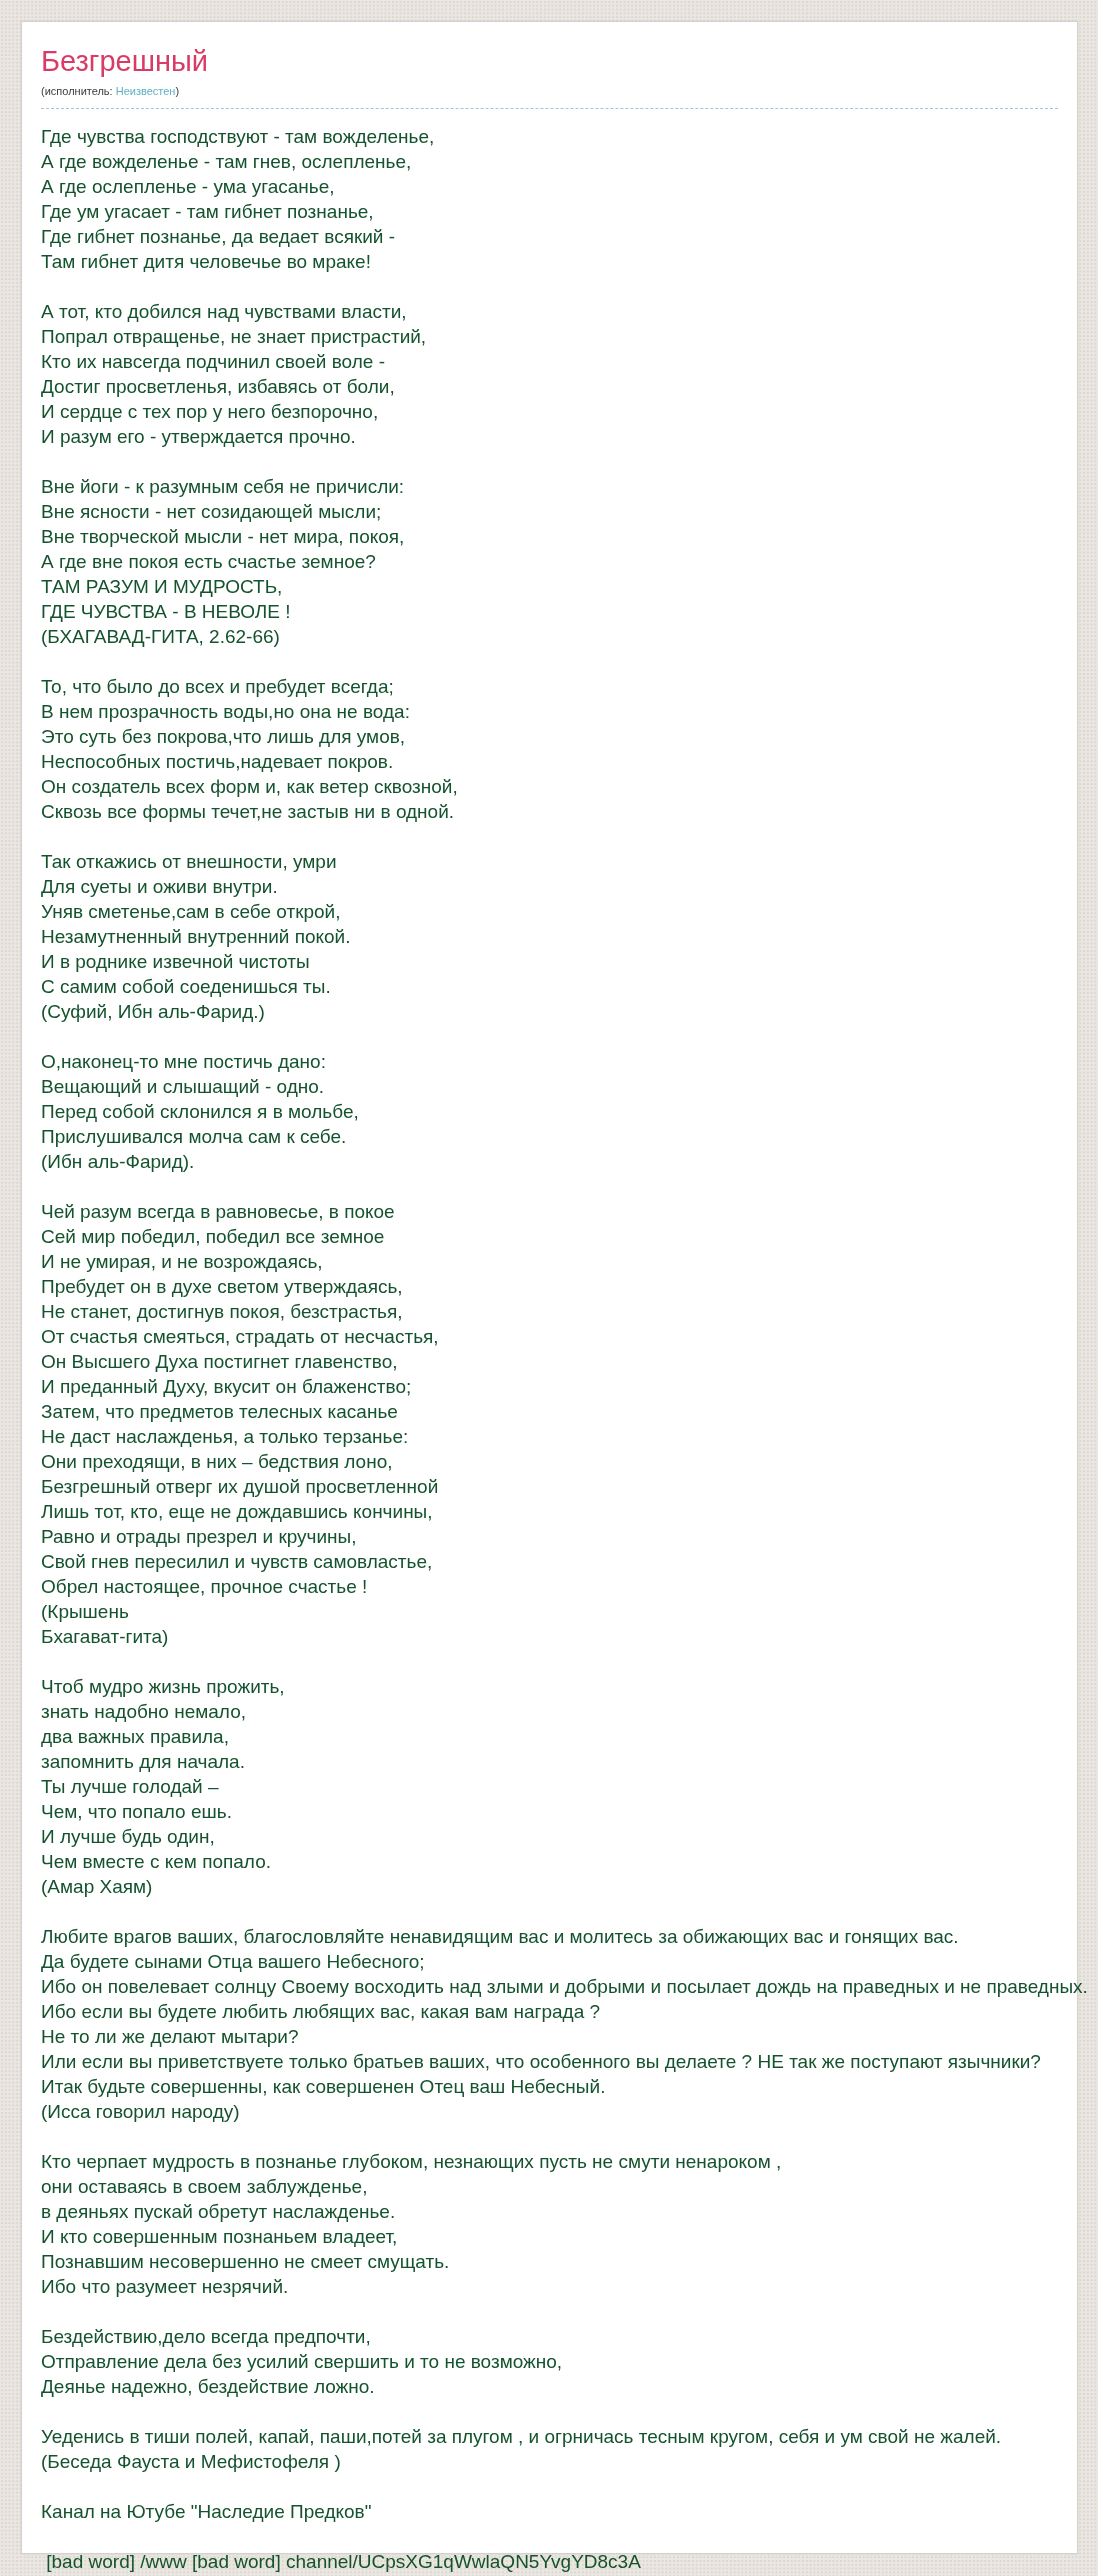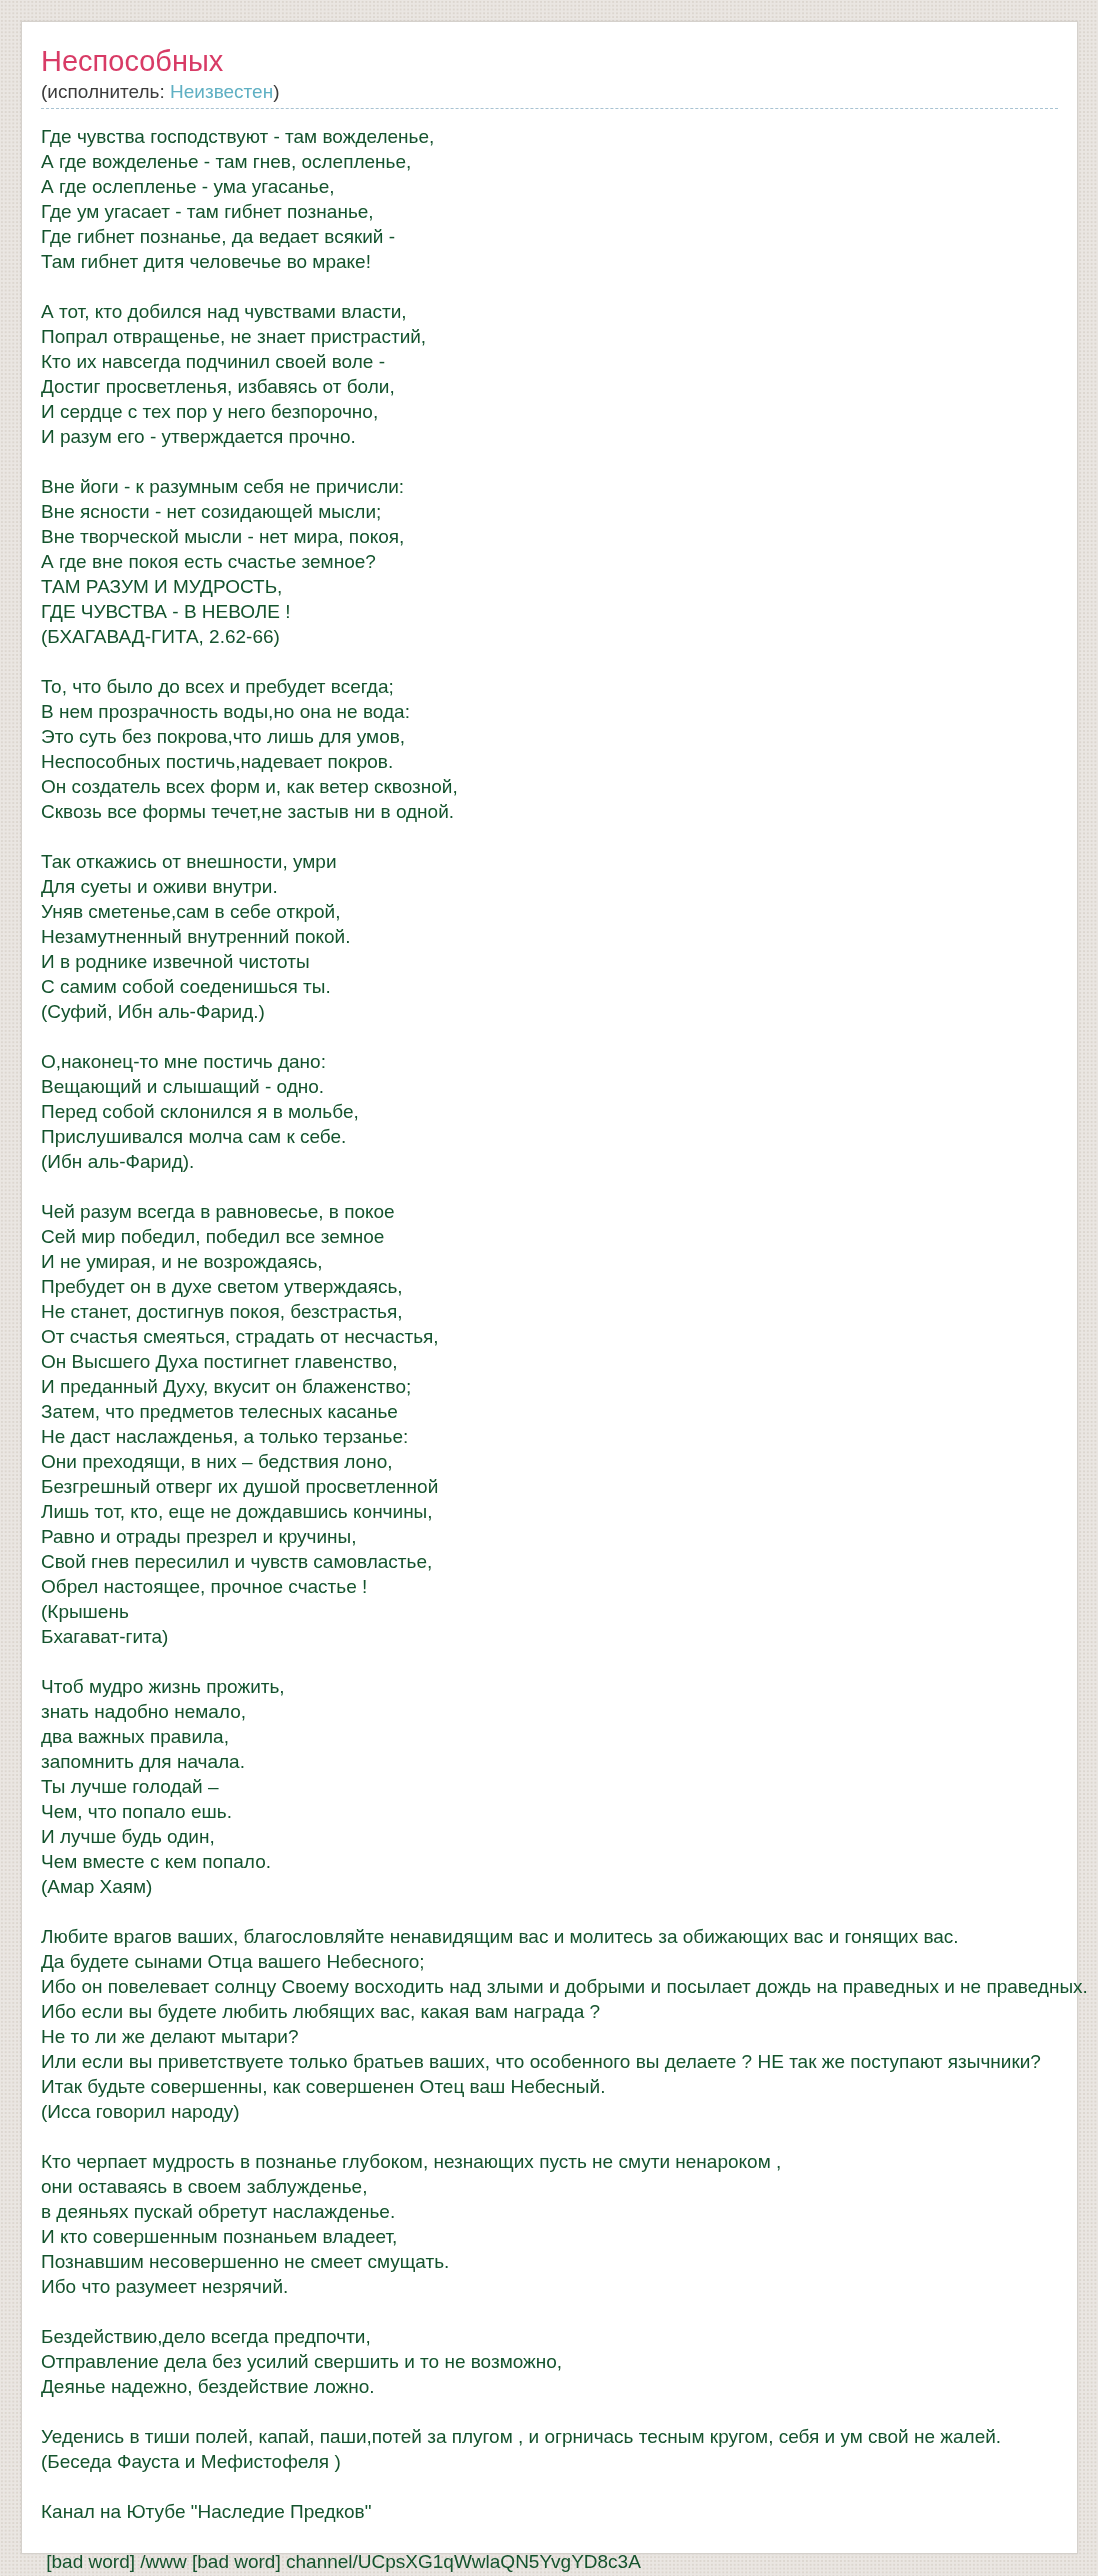--- a/index.html
+++ b/index.html
@@ -30,21 +30,21 @@
   h1.song-title {
     margin: 0;
     padding: 0;
     font-size: 29px;
     line-height: 32px;
     font-weight: normal;
     color: #d83b66;
   }
   .artist-row {
     margin: 3.8px 0 0 0;
-    font-size: 19px;
+    font-size: 11px;
     line-height: 21px;
     color: #3c3c3c;
     padding-bottom: 6.7px;
     border-bottom: 1px dashed #a8c3d2;
   }
   .artist-link {
     color: #5fb0c3;
     text-decoration: none;
     cursor: pointer;
   }
@@ -56,21 +56,21 @@
     line-height: 25px;
     color: #14532d;
     white-space: pre;
     overflow: visible;
   }
 </style>
 </head>
 <body>
 
 <div class="card">
-  <h1 class="song-title">Неспособных</h1>
+  <h1 class="song-title">Безгрешный</h1>
 
   <div class="artist-row"><span>(исполнитель:</span> <a class="artist-link">Неизвестен</a><span>)</span></div>
 
   <pre class="lyrics">Где чувства господствуют - там вожделенье,
 А где вожделенье - там гнев, ослепленье,
 А где ослепленье - ума угасанье,
 Где ум угасает - там гибнет познанье,
 Где гибнет познанье, да ведает всякий -
 Там гибнет дитя человечье во мраке!
 

